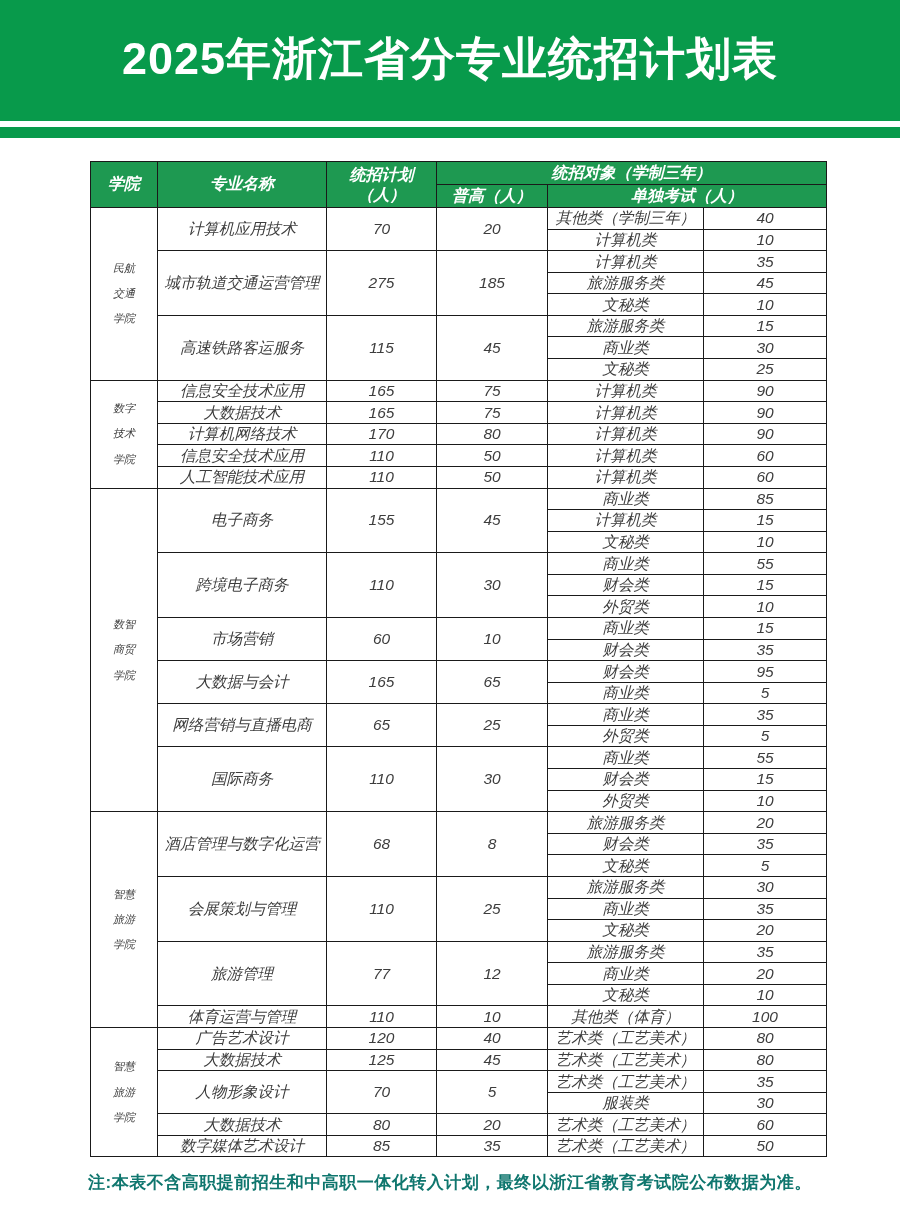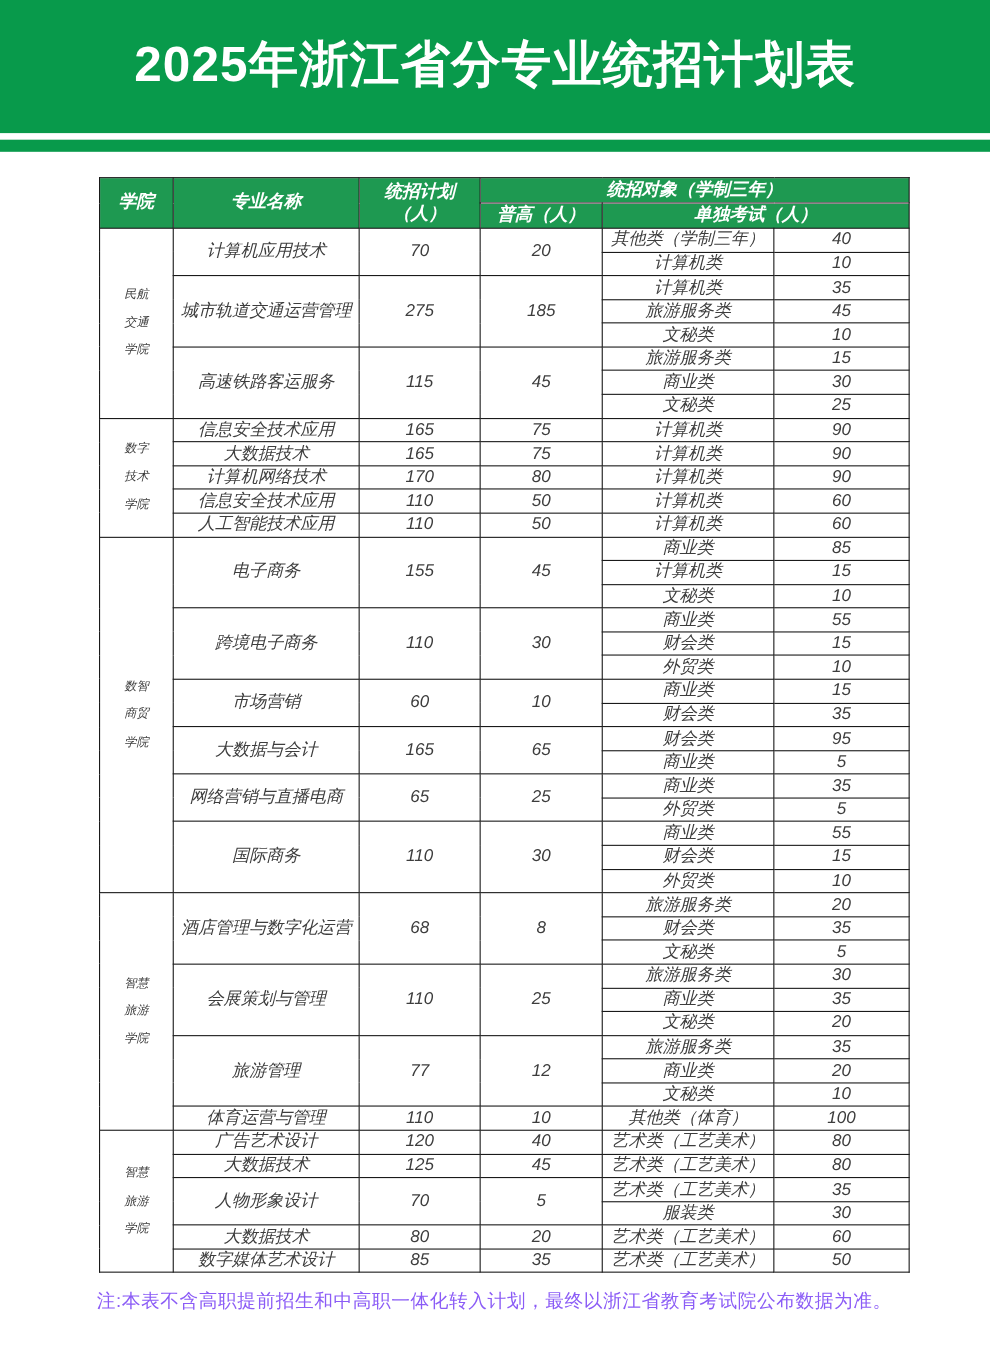--- a/index.html
+++ b/index.html
@@ -74,22 +74,22 @@
   }
   .wrap-narrow {
     display: inline-block;
     width: 4.5em;
     word-break: break-all;
     line-height: 1.25;
   }
   .note {
     margin: 14px 0 0 88px;
     font-size: 17px;
-    font-weight: 400;
-    color: #8b5cf6;
+    font-weight: 700;
+    color: #0f766e;
     letter-spacing: 0.5px;
   }
 </style>
 </head>
 <body>
 
 <div class="banner">
   <div class="banner-title">2025年浙江省分专业统招计划表</div>
 </div>
 <div class="stripe-white"></div>

